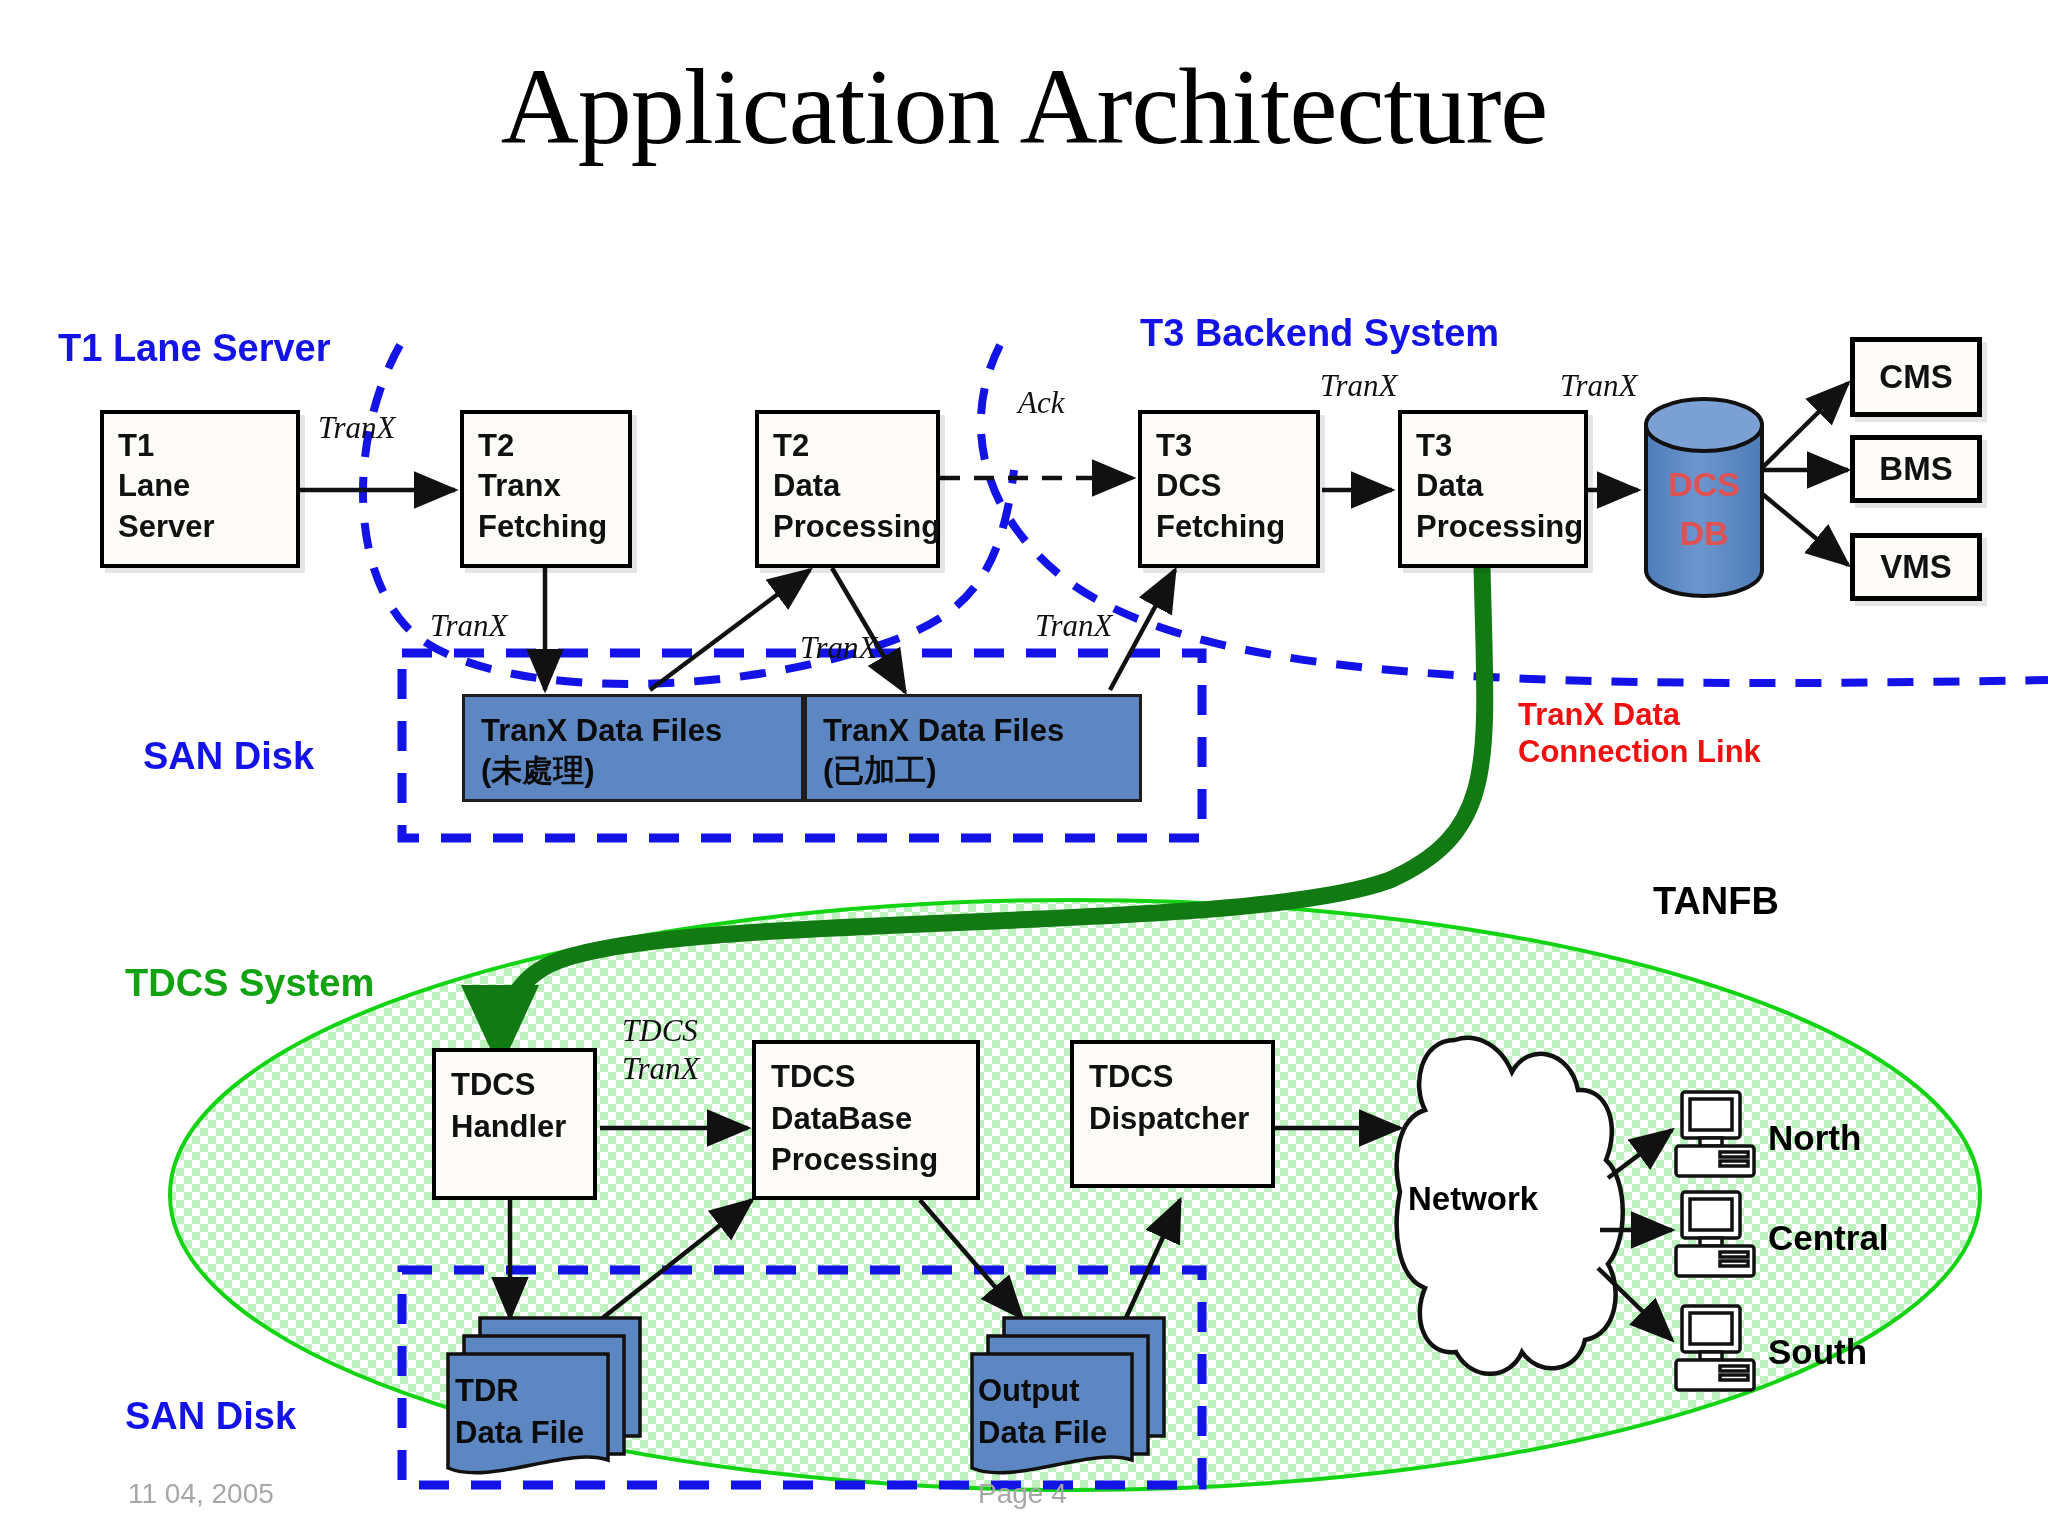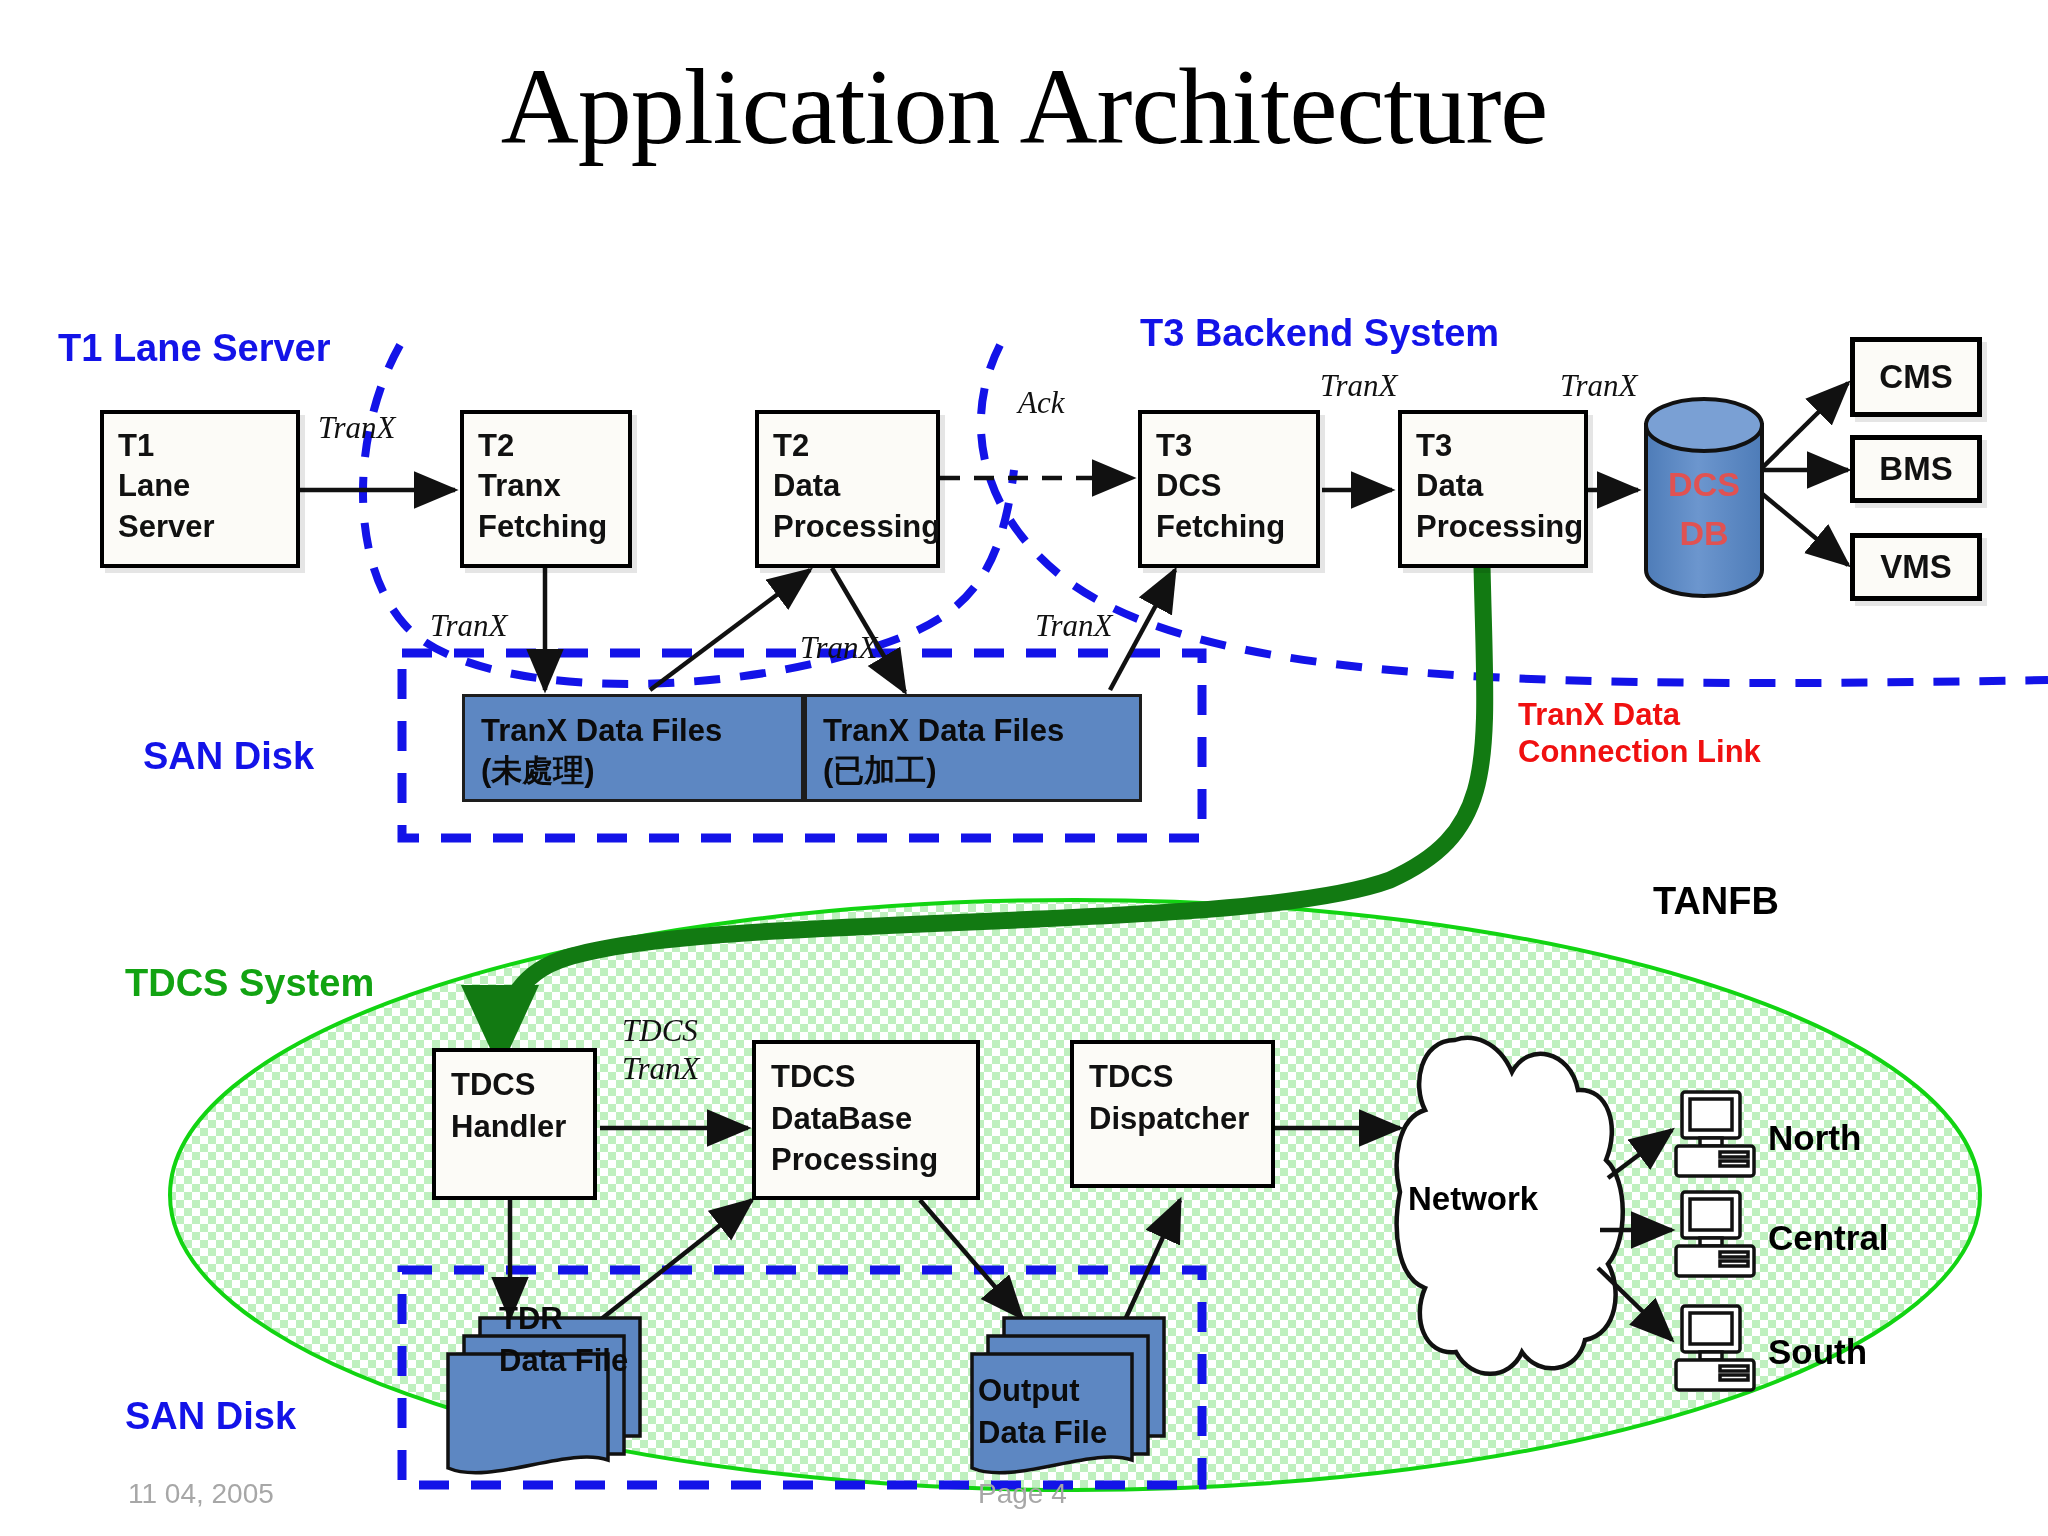--- a/index.html
+++ b/index.html
@@ -297,21 +297,21 @@
   </div>
 
   <div class="netlbl" style="left:1408px;top:1152px;margin-top:28px;">Network</div>
 
   <div class="sitelbl" style="left:1768px;top:1118px;">North</div>
   <div class="sitelbl" style="left:1768px;top:1218px;">Central</div>
   <div class="sitelbl" style="left:1768px;top:1332px;">South</div>
 
   <div class="sanlbl" style="left:125px;top:1395px;">SAN Disk</div>
 
-  <div class="stacklbl" style="left:455px;top:1298px;margin-left:44px;">
+  <div class="stacklbl" style="left:455px;top:1370px;">
     <div>TDR</div>
     <div>Data File</div>
   </div>
   <div class="stacklbl" style="left:978px;top:1370px;">
     <div>Output</div>
     <div>Data File</div>
   </div>
 
   <div class="foot" style="left:128px;top:1478px;">11 04, 2005</div>
   <div class="foot" style="left:978px;top:1478px;">Page 4</div>

